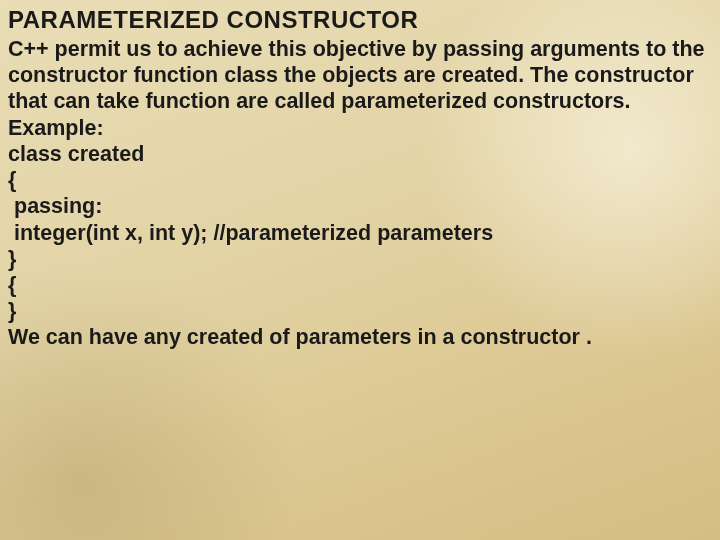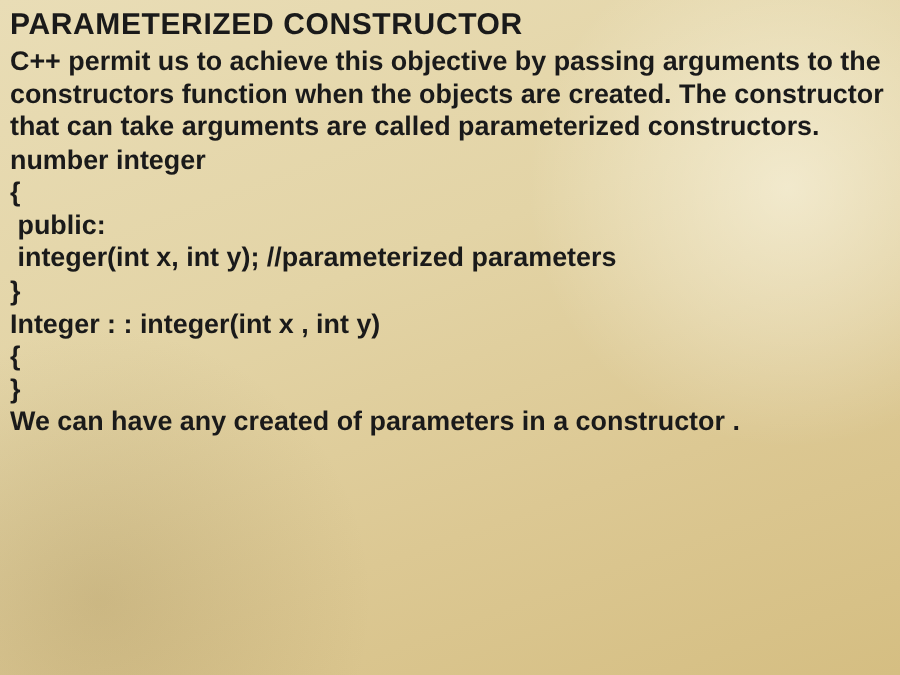--- a/index.html
+++ b/index.html
@@ -65,25 +65,25 @@
 </head>
 <body>
 
 <div class="vignette"></div>
 <div class="corner-dark"></div>
 
 <div class="slide">
   <h1 class="title">PARAMETERIZED CONSTRUCTOR</h1>
   <div class="body">
     <p>C++ permit us to achieve this objective by passing arguments to the</p>
-    <p>constructors function when the objects are created. The constructor</p>
-    <p>that can take arguments are called parameterized constructors.</p>
-    <p>number integer</p>
+    <p>constructor function class the objects are created. The constructor</p>
+    <p>that can take function are called parameterized constructors.</p>
+    <p>Example:</p>
+    <p>class created</p>
     <p>{</p>
-    <p class="indent"> public:</p>
+    <p class="indent"> passing:</p>
     <p class="indent"> integer(int x, int y);  //parameterized parameters</p>
     <p>}</p>
-    <p>Integer : : integer(int x , int  y)</p>
     <p>{</p>
     <p>}</p>
     <p>We can have any created of parameters in a constructor .</p>
   </div>
 </div>
 
 </body></html>

